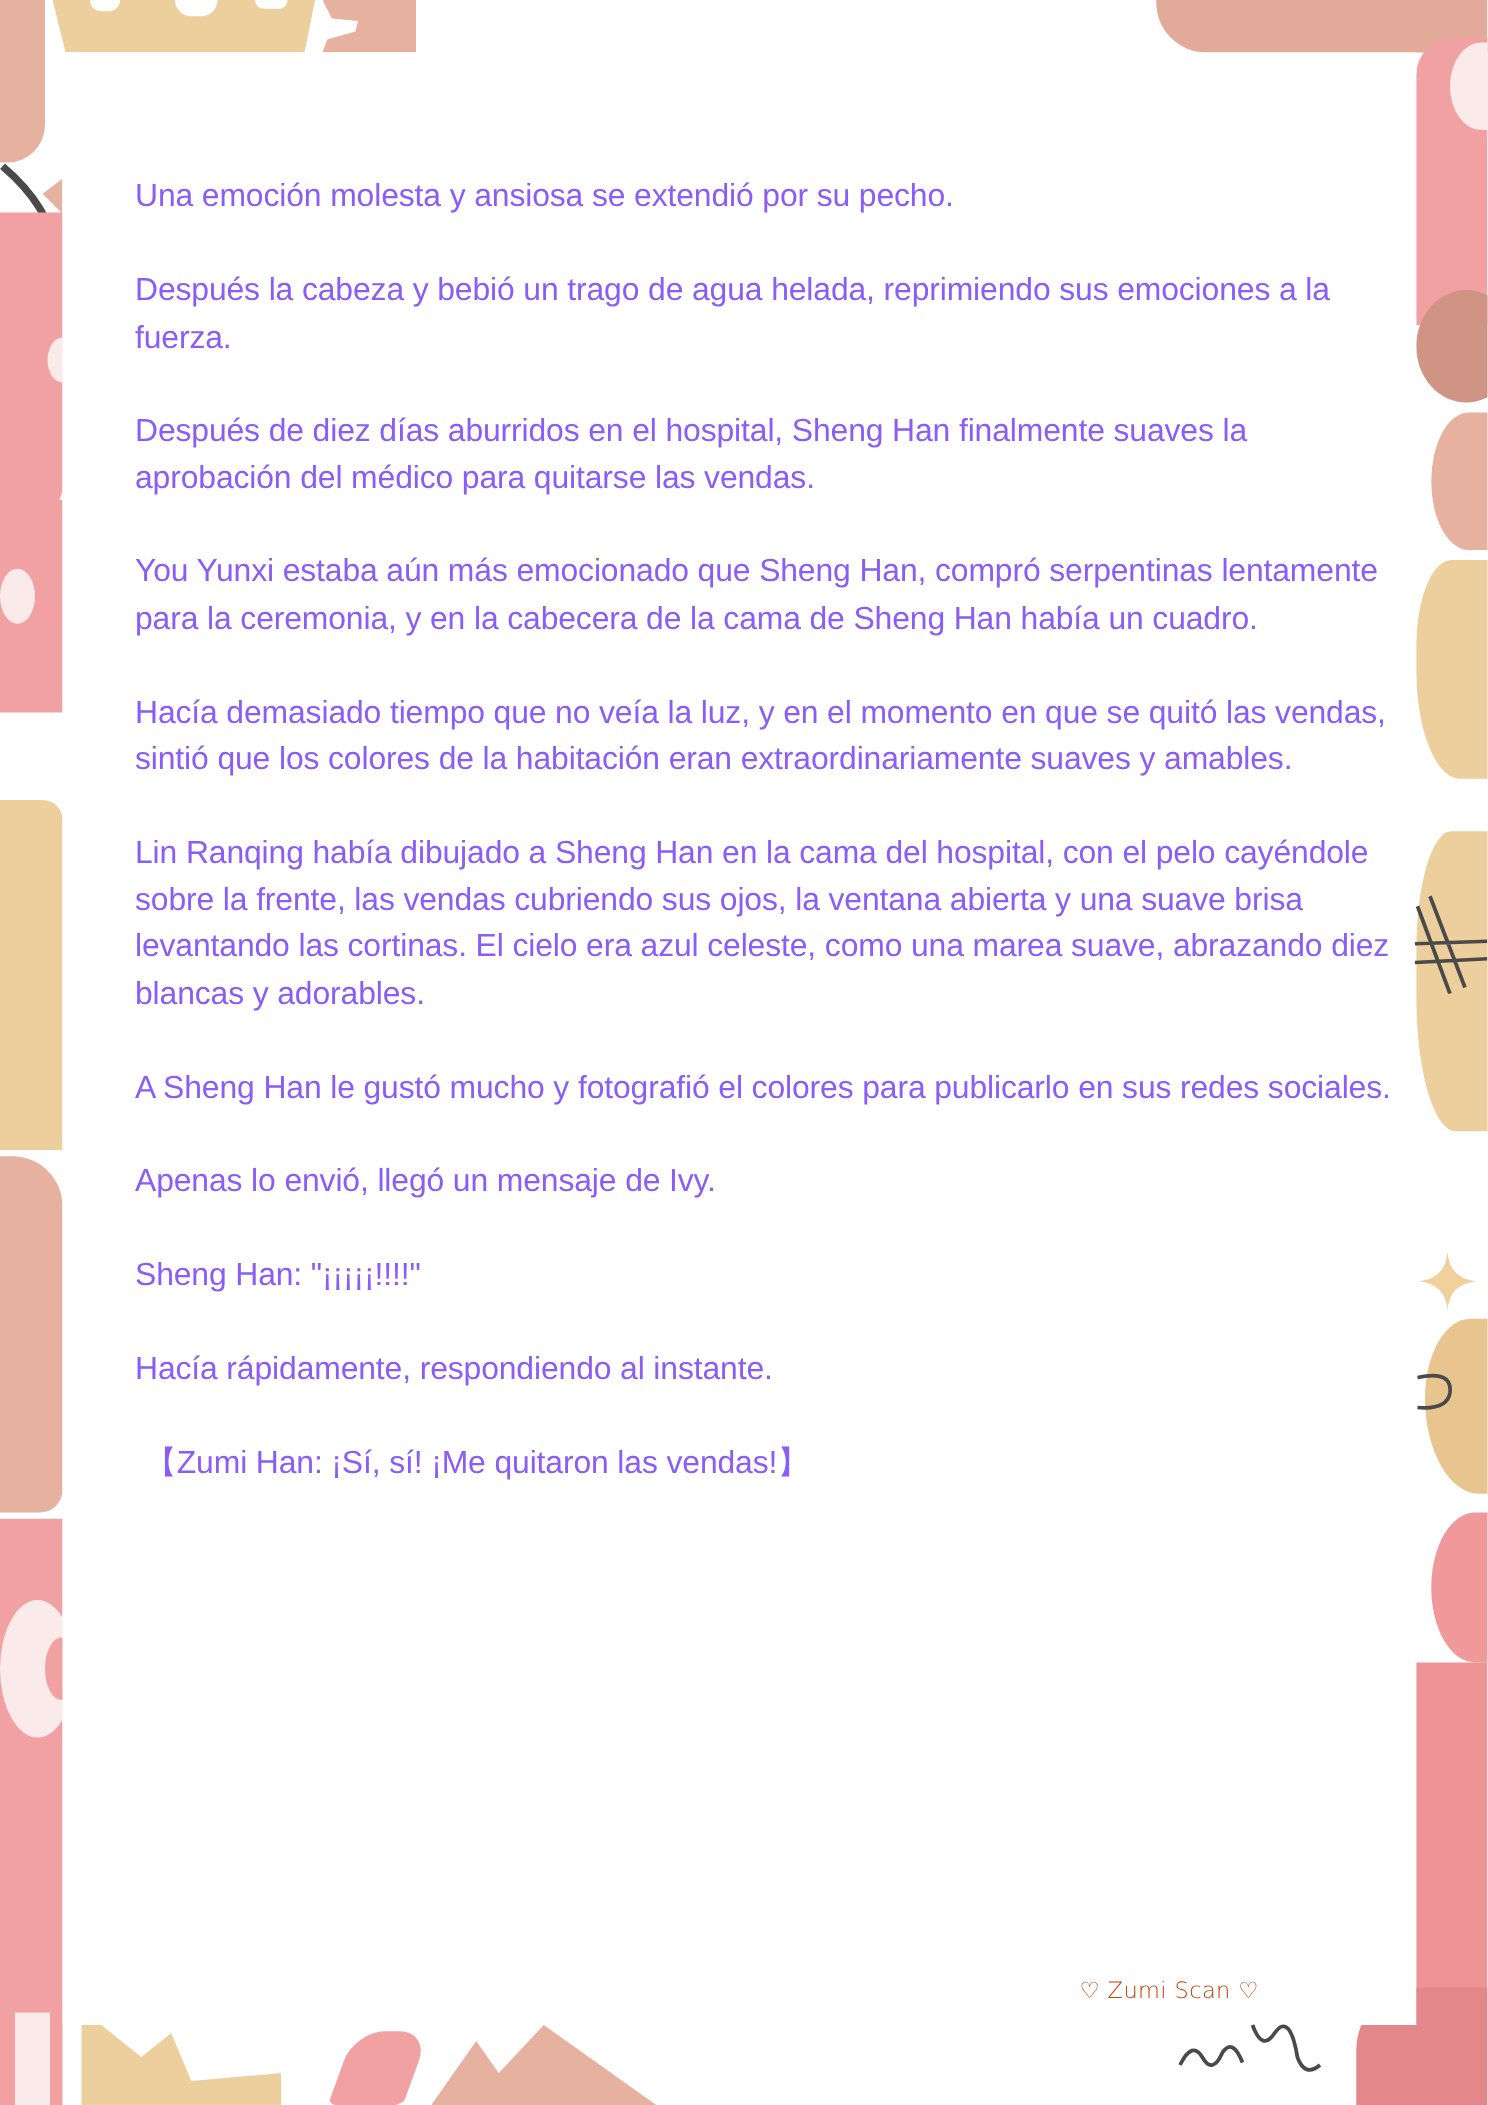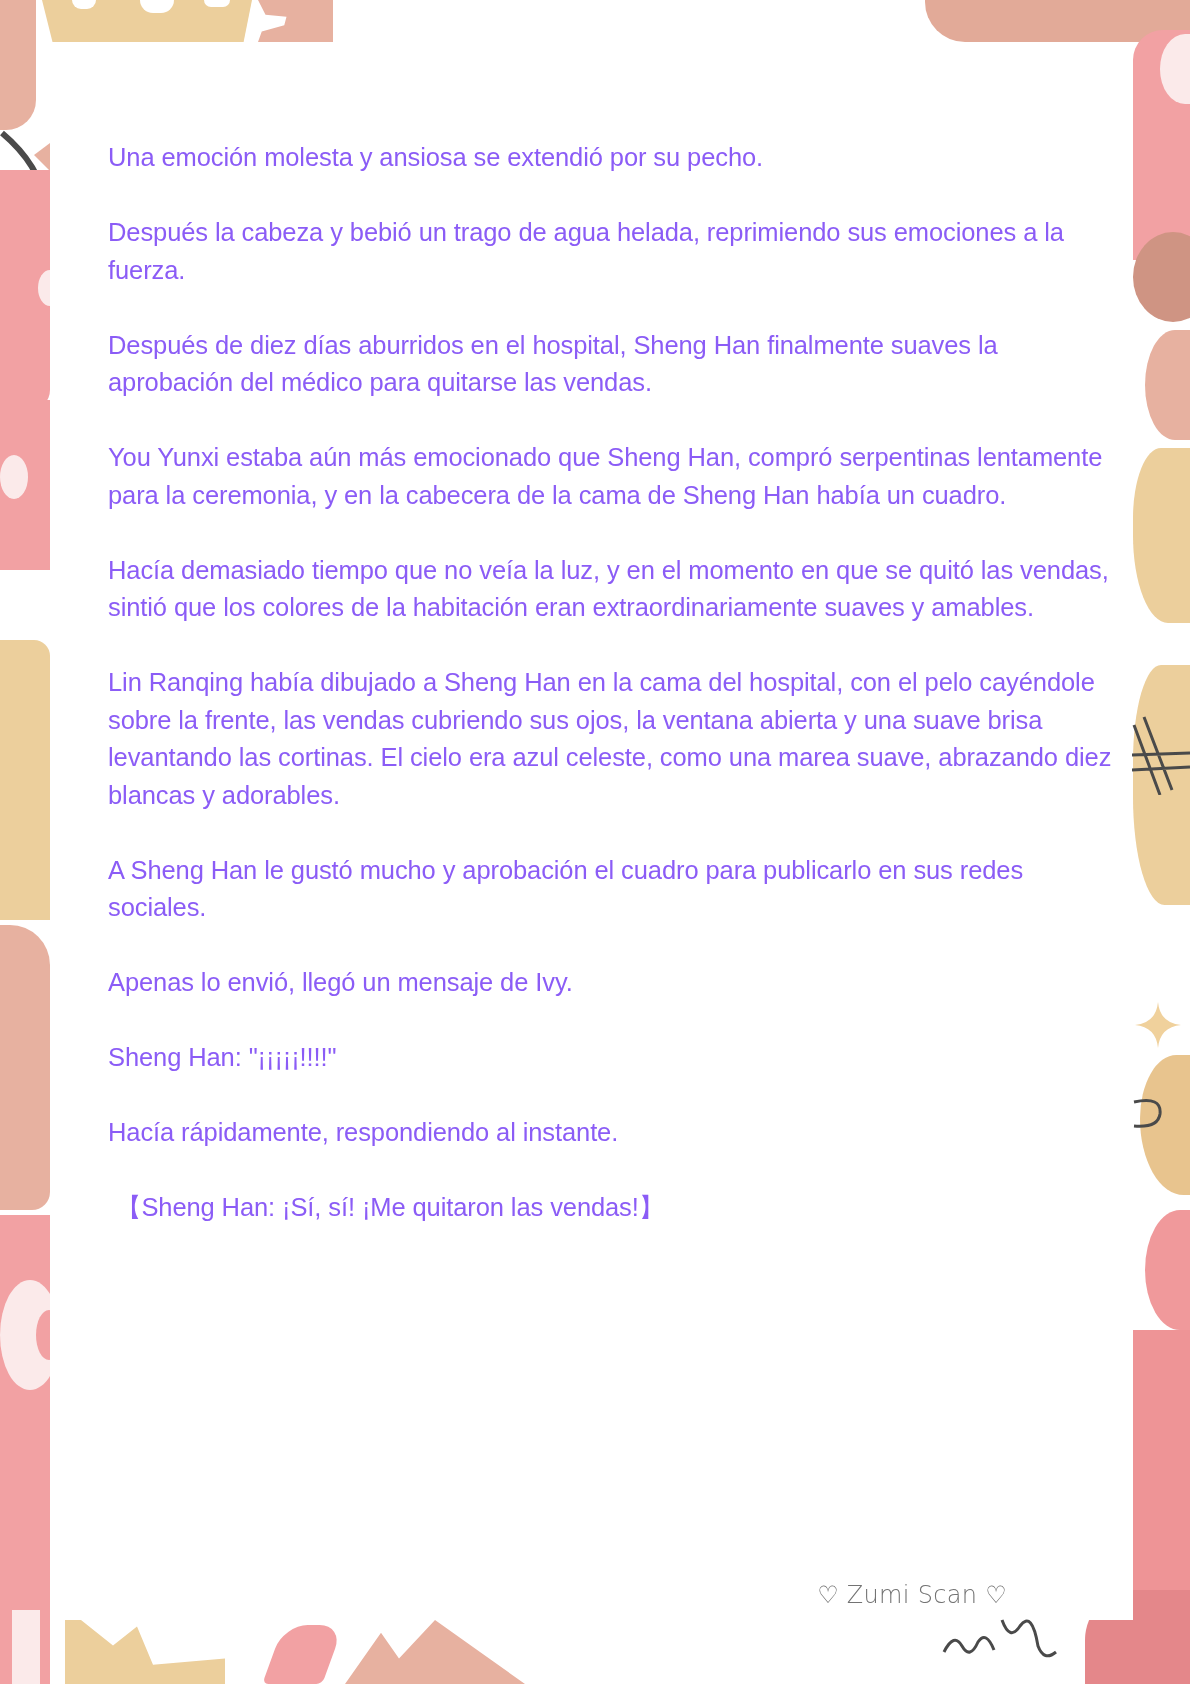--- a/index.html
+++ b/index.html
@@ -15,21 +15,21 @@
   }
   .content {
     position: absolute; left: 58px; top: 97px; width: 1010px;
     font-size: 25.5px; line-height: 37.5px; color: #8b5cf6;
     letter-spacing: -0.1px;
   }
   .content p { margin: 0 0 37.5px 0; }
   .content p.indent { padding-left: 8px; }
   .watermark {
     position: absolute; right: 126px; top: 1539px;
-    font-size: 24px; color: #737373; font-family: "DejaVu Sans", sans-serif;
+    font-size: 18px; color: #c2410c; font-family: "DejaVu Sans", sans-serif;
     font-weight: 300; letter-spacing: 0.3px; text-align: center;
   }
   .grain {
     background-image: radial-gradient(rgba(150,90,60,0.18) 1px, transparent 1.2px);
     background-size: 4px 4px;
   }
 </style>
 </head>
 <body>
 
@@ -97,20 +97,20 @@
 </div>
 
 <div class="page">
   <div class="content">
     <p>Una emoción molesta y ansiosa se extendió por su pecho.</p>
     <p>Después la cabeza y bebió un trago de agua helada, reprimiendo sus emociones a la fuerza.</p>
     <p>Después de diez días aburridos en el hospital, Sheng Han finalmente suaves la aprobación del médico para quitarse las vendas.</p>
     <p>You Yunxi estaba aún más emocionado que Sheng Han, compró serpentinas lentamente para la ceremonia, y en la cabecera de la cama de Sheng Han había un cuadro.</p>
     <p>Hacía demasiado tiempo que no veía la luz, y en el momento en que se quitó las vendas, sintió que los colores de la habitación eran extraordinariamente suaves y amables.</p>
     <p>Lin Ranqing había dibujado a Sheng Han en la cama del hospital, con el pelo cayéndole sobre la frente, las vendas cubriendo sus ojos, la ventana abierta y una suave brisa levantando las cortinas. El cielo era azul celeste, como una marea suave, abrazando diez blancas y adorables.</p>
-    <p>A Sheng Han le gustó mucho y aprobación el cuadro para publicarlo en sus redes sociales.</p>
+    <p>A Sheng Han le gustó mucho y fotografió el colores para publicarlo en sus redes sociales.</p>
     <p>Apenas lo envió, llegó un mensaje de Ivy.</p>
     <p>Sheng Han: "¡¡¡¡¡!!!!"</p>
     <p>Hacía rápidamente, respondiendo al instante.</p>
-    <p class="indent">【Sheng Han: ¡Sí, sí! ¡Me quitaron las vendas!】</p>
+    <p class="indent">【Zumi Han: ¡Sí, sí! ¡Me quitaron las vendas!】</p>
   </div>
   <div class="watermark">♡ Zumi Scan ♡</div>
 </div>
 
 </body></html>

